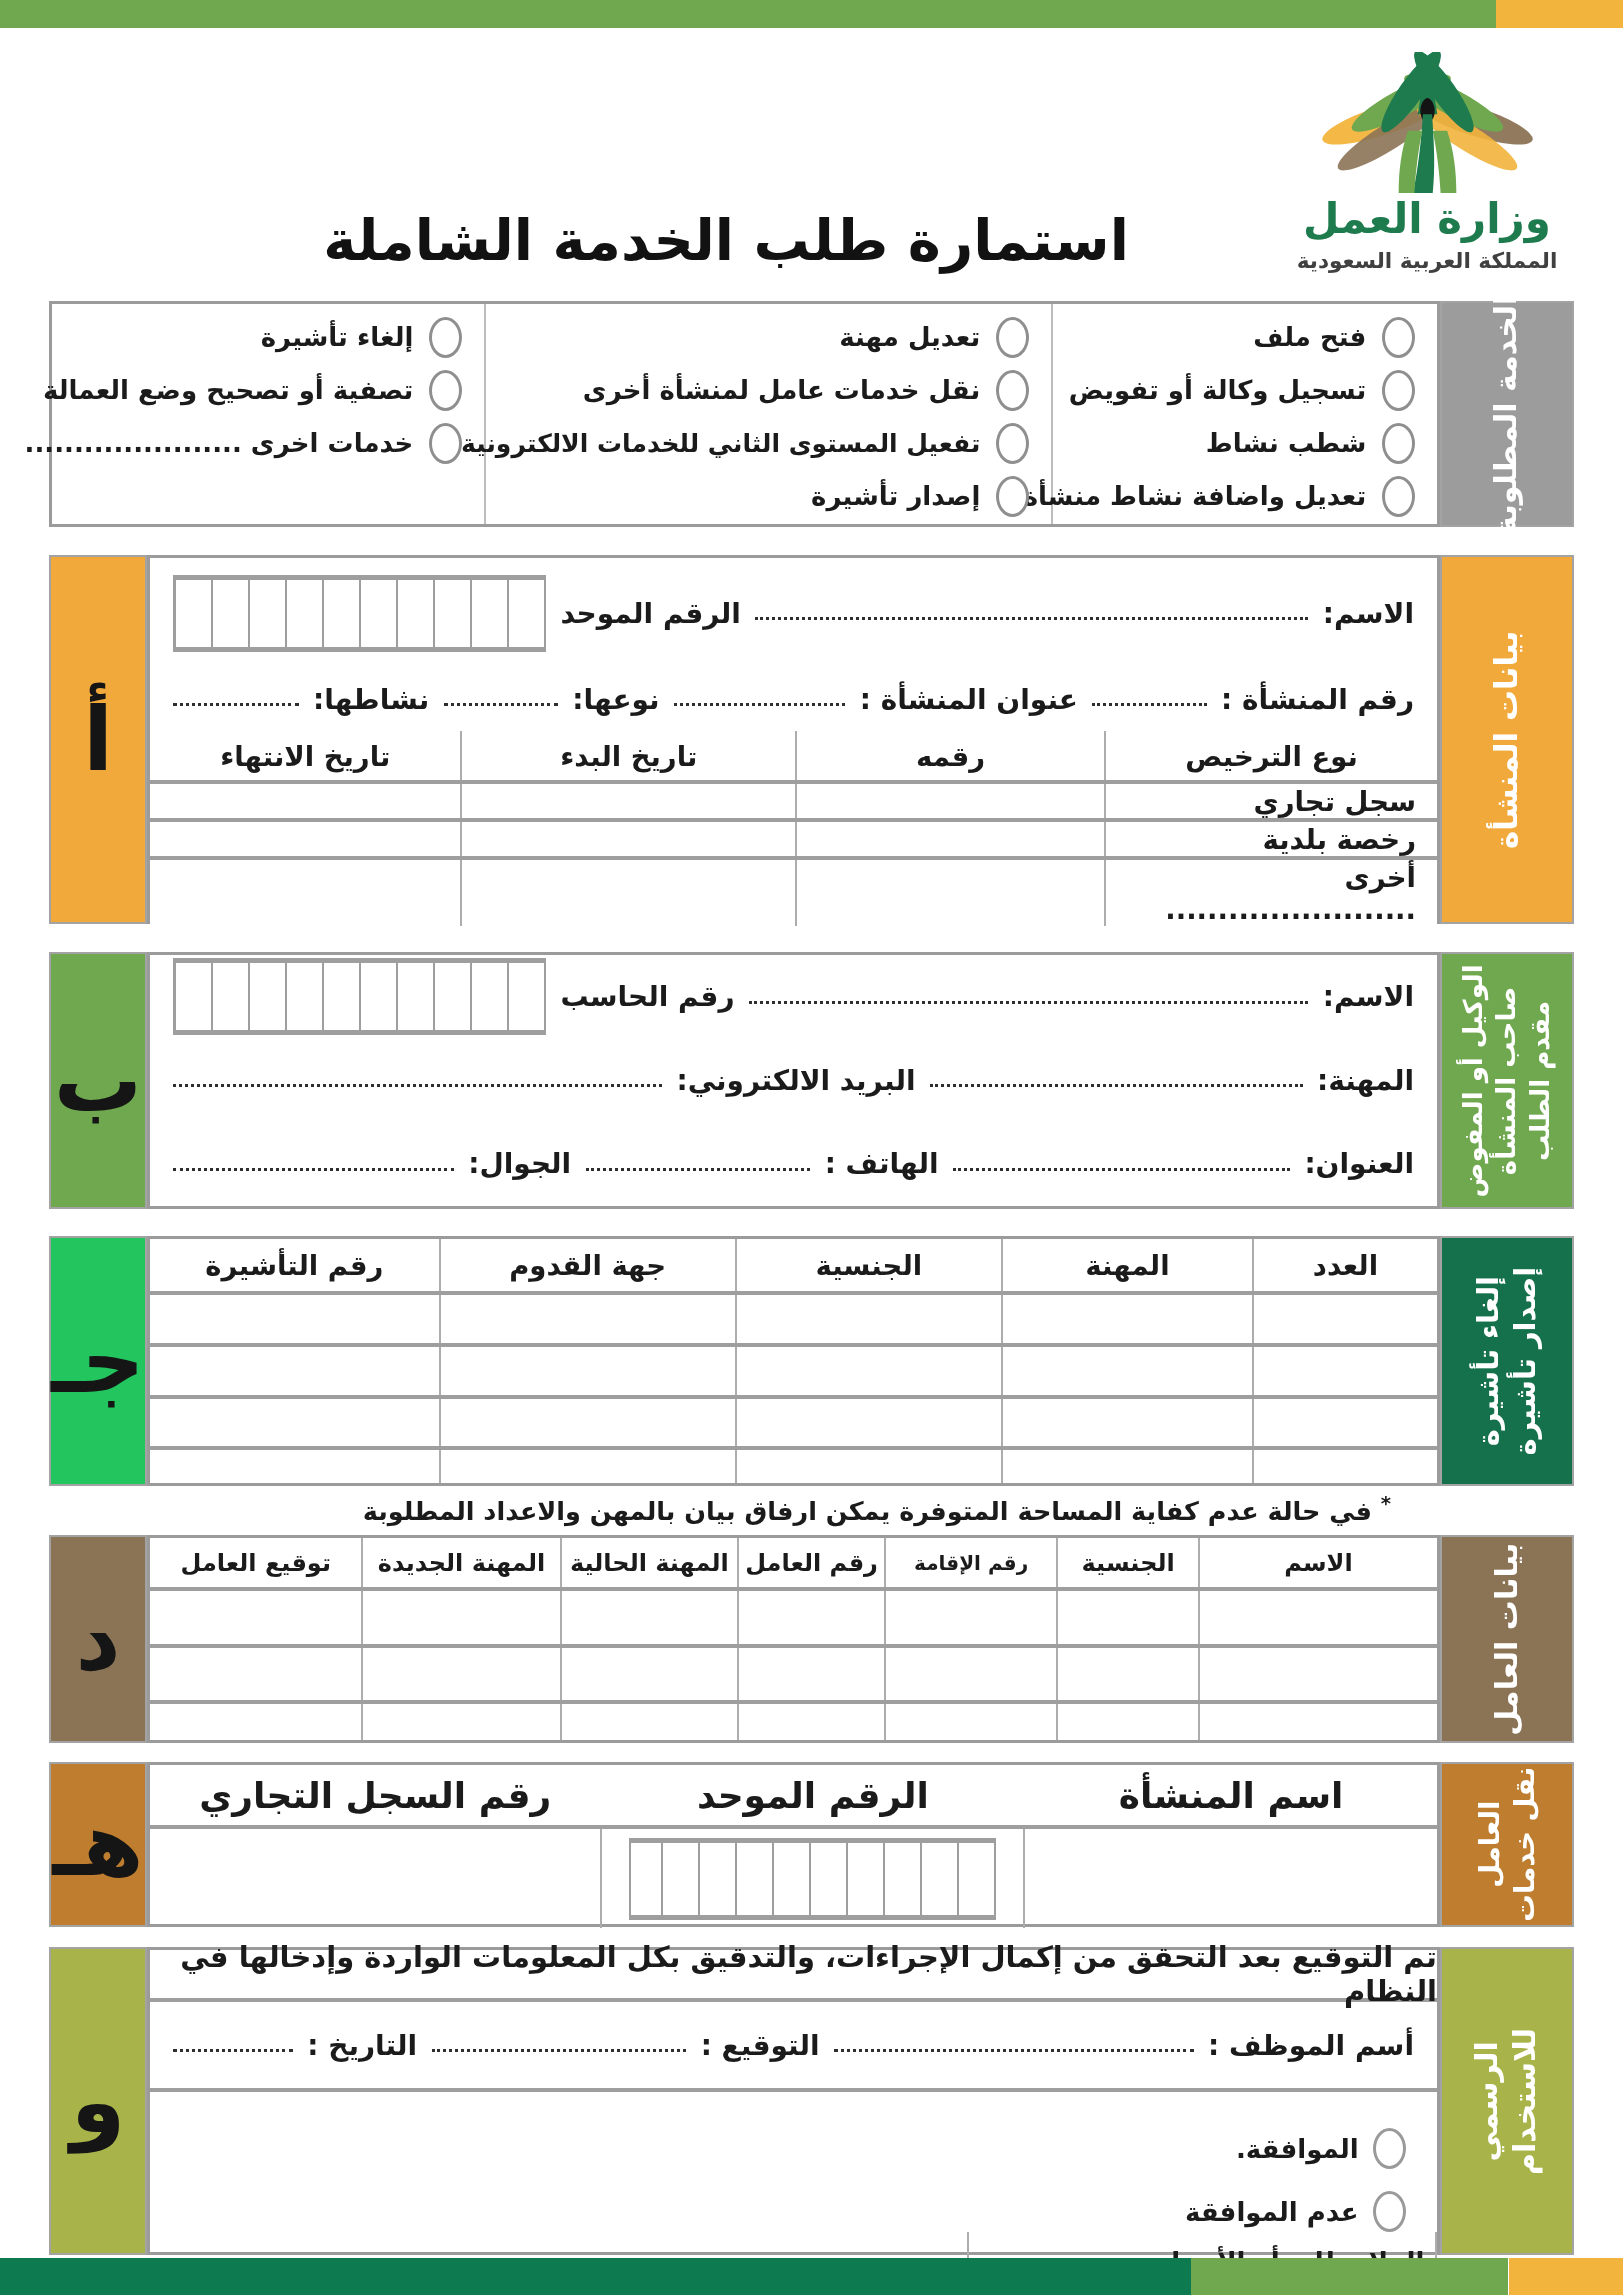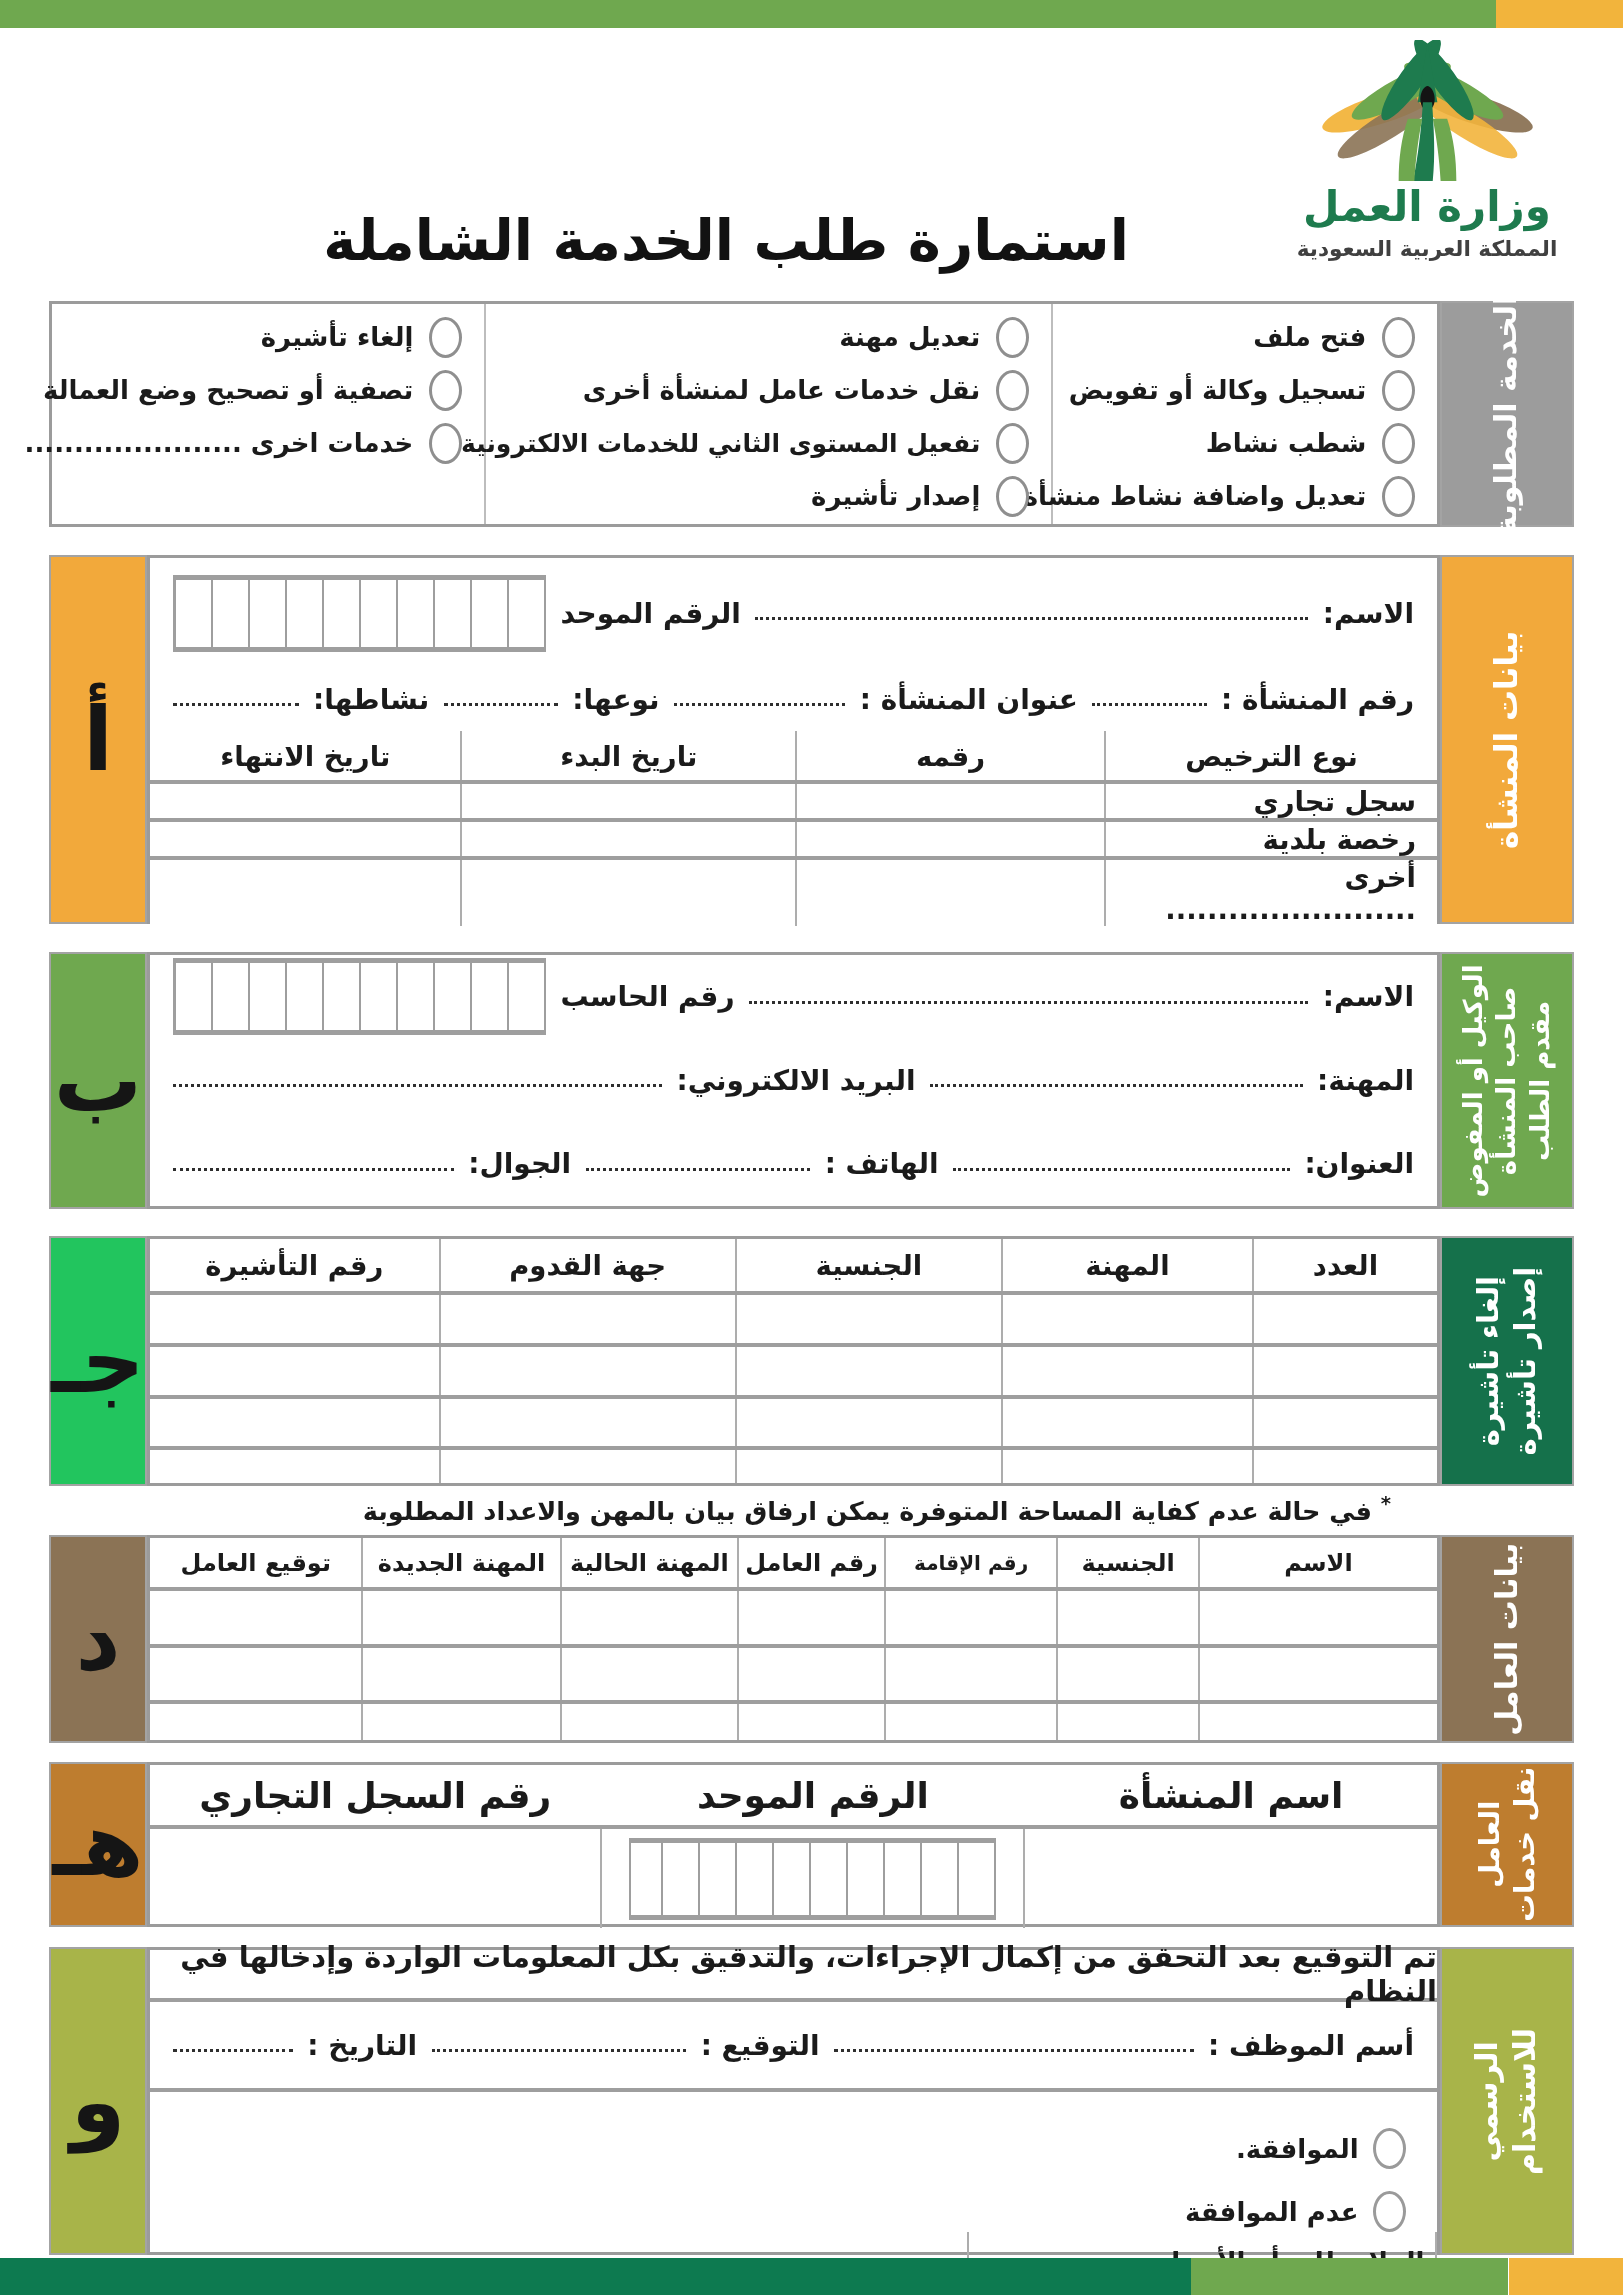--- a/index.html
+++ b/index.html
@@ -7,21 +7,21 @@
   .page{position:relative;width:1623px;height:2295px;background:#ffffff;overflow:hidden;}
 
   
   .topbar-green{position:absolute;top:0;left:0;width:1496px;height:27.5px;background:#6FA84F;}
   .topbar-yellow{position:absolute;top:0;left:1496px;right:0;height:27.5px;background:#F2B43C;}
   .bottombar-dark{position:absolute;top:2258px;left:0;width:1191px;height:37px;background:#0D7A50;}
   .bottombar-green{position:absolute;top:2258px;left:1191px;width:317px;height:37px;background:#6FA84F;}
   .bottombar-yellow{position:absolute;top:2258px;left:1509px;right:0;height:37px;background:#F2B43C;}
 
   
-  .logo{position:absolute;top:40px;right:39px;width:314px;text-align:center;}
+  .logo{position:absolute;top:52px;right:39px;width:314px;text-align:center;}
   .logo svg{display:block;margin:0 auto;}
   .ministry-name{font-size:42px;font-weight:bold;color:#1E7B4E;margin-top:1.3px;}
   .country-name{font-size:21.6px;font-weight:bold;color:#404040;margin-top:5.2px;letter-spacing:0.7px;}
   .form-title{position:absolute;top:208px;left:196px;width:1060px;text-align:center;
               font-size:56px;font-weight:bold;color:#121212;}
 
   
   .sec{position:absolute;left:49px;right:49px;}
   .sidebar{position:absolute;right:0;top:0;bottom:0;width:134px;border:2px solid #A3A3A3;box-sizing:border-box;}
   .letterbar{position:absolute;left:0;top:0;bottom:0;width:98px;border:2px solid #A3A3A3;box-sizing:border-box;}

